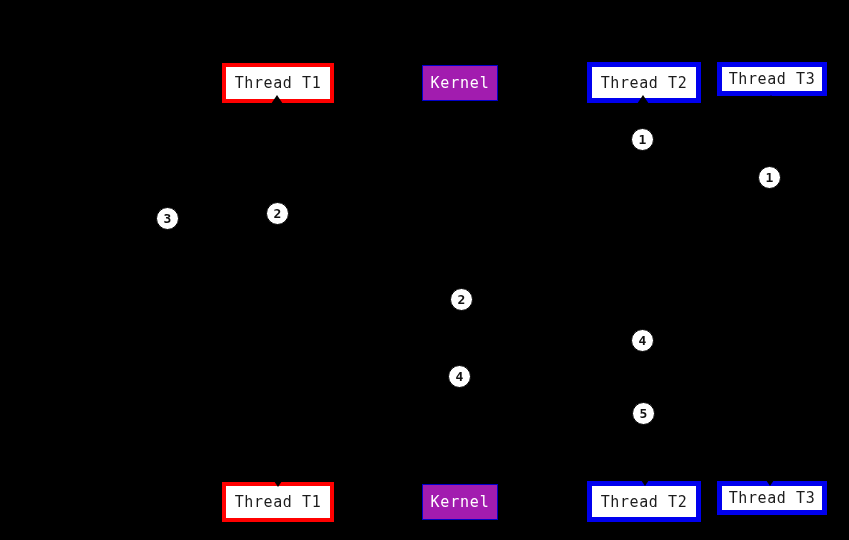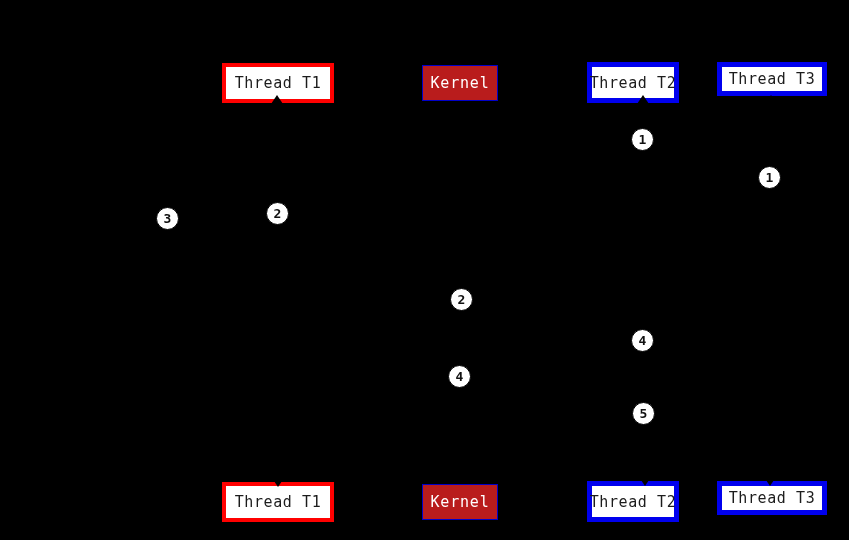--- a/index.html
+++ b/index.html
@@ -21,25 +21,25 @@
     background: #ffffff;
     display: flex;
     align-items: center;
     justify-content: center;
     font-size: 15px;
     letter-spacing: 0.6px;
     color: #1c1c1c;
     white-space: nowrap;
   }
   .pbox.red   { border: 4px solid #ff0000; width: 112px; height: 40px; }
-  .pbox.blue  { border: 5px solid #0000ee; width: 92px; height: 41px; }
+  .pbox.blue  { border: 5px solid #0000ee; width: 114px; height: 41px; }
   .pbox.blue3 { border: 5px solid #0000ee; width: 110px; height: 34px; }
   .pbox.kernel {
     border: 1px solid #0000c8;
-    background: #b91c1c;
+    background: #a21caf;
     color: #ffffff;
     width: 76px;
     height: 36px;
     letter-spacing: 0.8px;
   }
   .marker {
     position: absolute;
     box-sizing: border-box;
     width: 23px;
     height: 23px;

